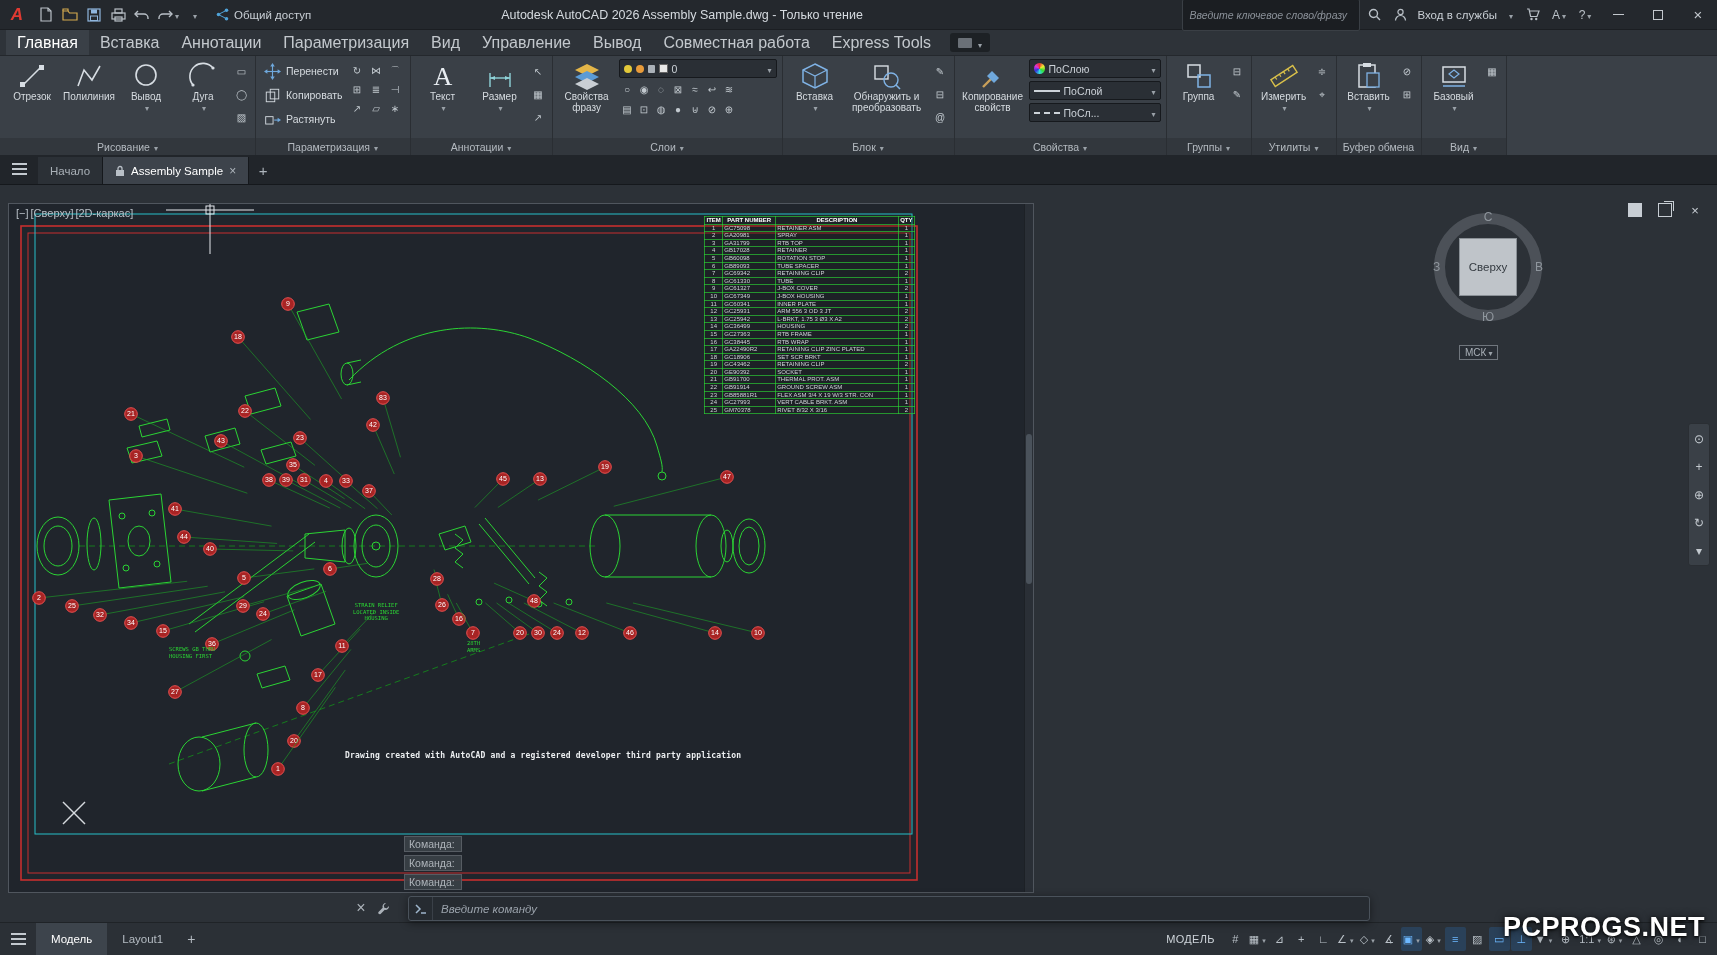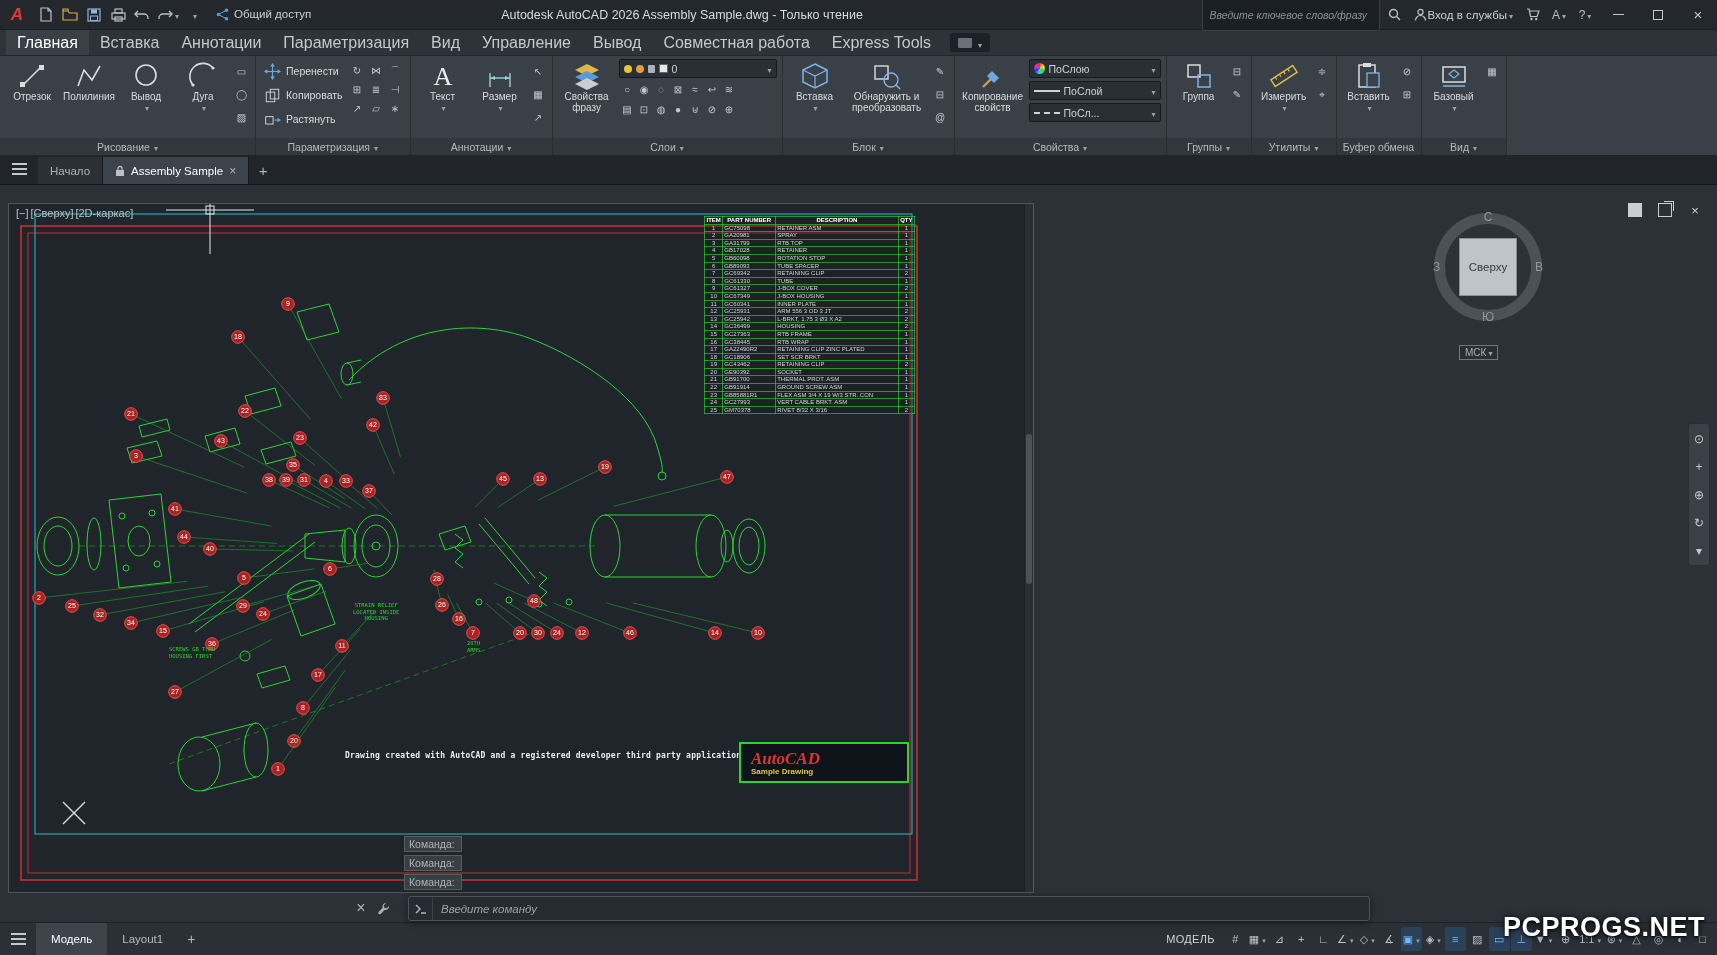--- a/index.html
+++ b/index.html
@@ -7,26 +7,26 @@
   body{font-family:"Liberation Sans",sans-serif;-webkit-font-smoothing:antialiased}
   .app{position:relative;width:1717px;height:955px;background:#2c3137;overflow:hidden;color:#c8cdd2}
 
   
   .titlebar{position:relative;height:30px;background:#24282d;display:flex;align-items:center;border-bottom:1px solid #1b1e22}
   .applogo{width:34px;height:30px;display:flex;align-items:center;justify-content:center;font-weight:bold;font-style:italic;font-size:17px;color:#e03a32;cursor:pointer}
   .qat{display:flex;align-items:center}
   .ticon{height:26px;min-width:24px;display:flex;align-items:center;justify-content:center;color:#b9c0c7;font-size:12px;padding:0 3px;cursor:pointer}
   .ticon svg{display:block}
   .caret::after{content:"▾";font-size:8px;color:#9aa1a8;margin-left:2px}
-  .share{display:flex;align-items:flex-start;gap:5px;margin-left:10px;font-size:11.5px;color:#c9cfd5;cursor:pointer}
+  .share{display:flex;align-items:center;gap:5px;margin-left:10px;font-size:11.5px;color:#c9cfd5;cursor:pointer}
   .tb-title{position:absolute;left:682px;transform:translateX(-50%);font-size:12.5px;color:#d6dbe0;white-space:nowrap}
   .tb-right{margin-left:auto;display:flex;align-items:center;gap:2px}
   .kwsearch{width:178px;height:32px;background:#1b1e22;border:1px solid #3a3f45;border-radius:2px;color:#c8cdd2;font-size:10.5px;font-style:italic;padding:0 6px;outline:none}
   .kwsearch::placeholder{color:#8a9098;font-style:italic}
-  .signin{display:flex;align-items:flex-end;gap:0;font-size:11.5px;color:#c9cfd5;padding:0 6px;cursor:pointer}
+  .signin{display:flex;align-items:flex-end;gap:10px;font-size:11.5px;color:#c9cfd5;padding:0 6px;cursor:pointer}
   .langA{font-size:12px;color:#b9c0c7}
   .q{font-size:12px;color:#b9c0c7}
   .winbtn{width:38px;height:30px;display:flex;align-items:center;justify-content:center;color:#c3c8cd;cursor:pointer}
   .wmin{display:block;width:11px;height:1px;background:currentColor}
   .wmax{display:block;width:10px;height:10px;border:1px solid currentColor}
   .wclose{font-size:15px;line-height:1}
 
   
   .rtabs{height:26px;background:#2e3339;display:flex;align-items:stretch;padding-left:6px;border-bottom:1px solid #24282d}
   .rtab{padding:0 11px;display:flex;align-items:center;font-size:16px;color:#c3c8cd;cursor:pointer;white-space:nowrap}
@@ -1117,24 +1117,20 @@
       </div>
 
       <div class="gnote" style="left:344px;top:398px;text-align:center">STRAIN RELIEF
 LOCATED INSIDE
 HOUSING</div>
       <div class="gnote" style="left:160px;top:442px">SCREWS GB THRU
 HOUSING FIRST</div>
       <div class="gnote" style="left:458px;top:436px;text-align:center">28TH
 ARMS</div>
       <div class="credit">Drawing created with AutoCAD and a registered developer third party application</div>
-      <div class="logobox">
-        <span class="lt">AutoCAD</span>
-        <span class="ls">Sample Drawing</span>
-      </div>
 
       <div class="ucs">
         <svg width="26" height="26" viewBox="0 0 26 26">
             <line x1="2" y1="2" x2="24" y2="24" stroke="#d5dade" stroke-width="1.4"></line>
             <line x1="2" y1="24" x2="24" y2="2" stroke="#d5dade" stroke-width="1.4"></line>
           </svg>
       </div>
 
       <div class="vsb">
           <div class="thumb"></div>

